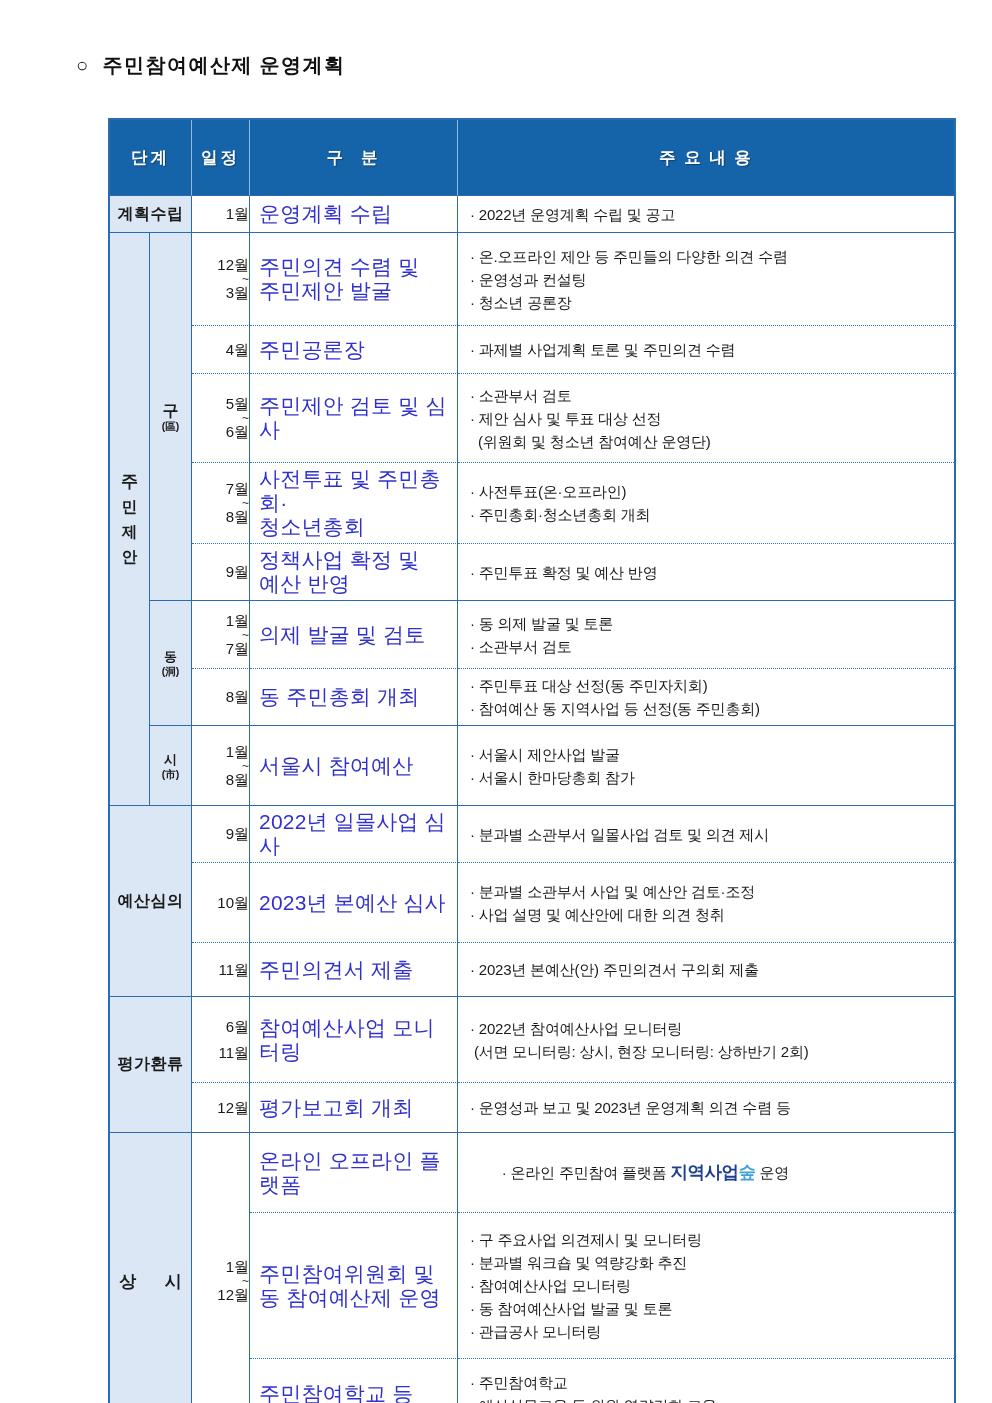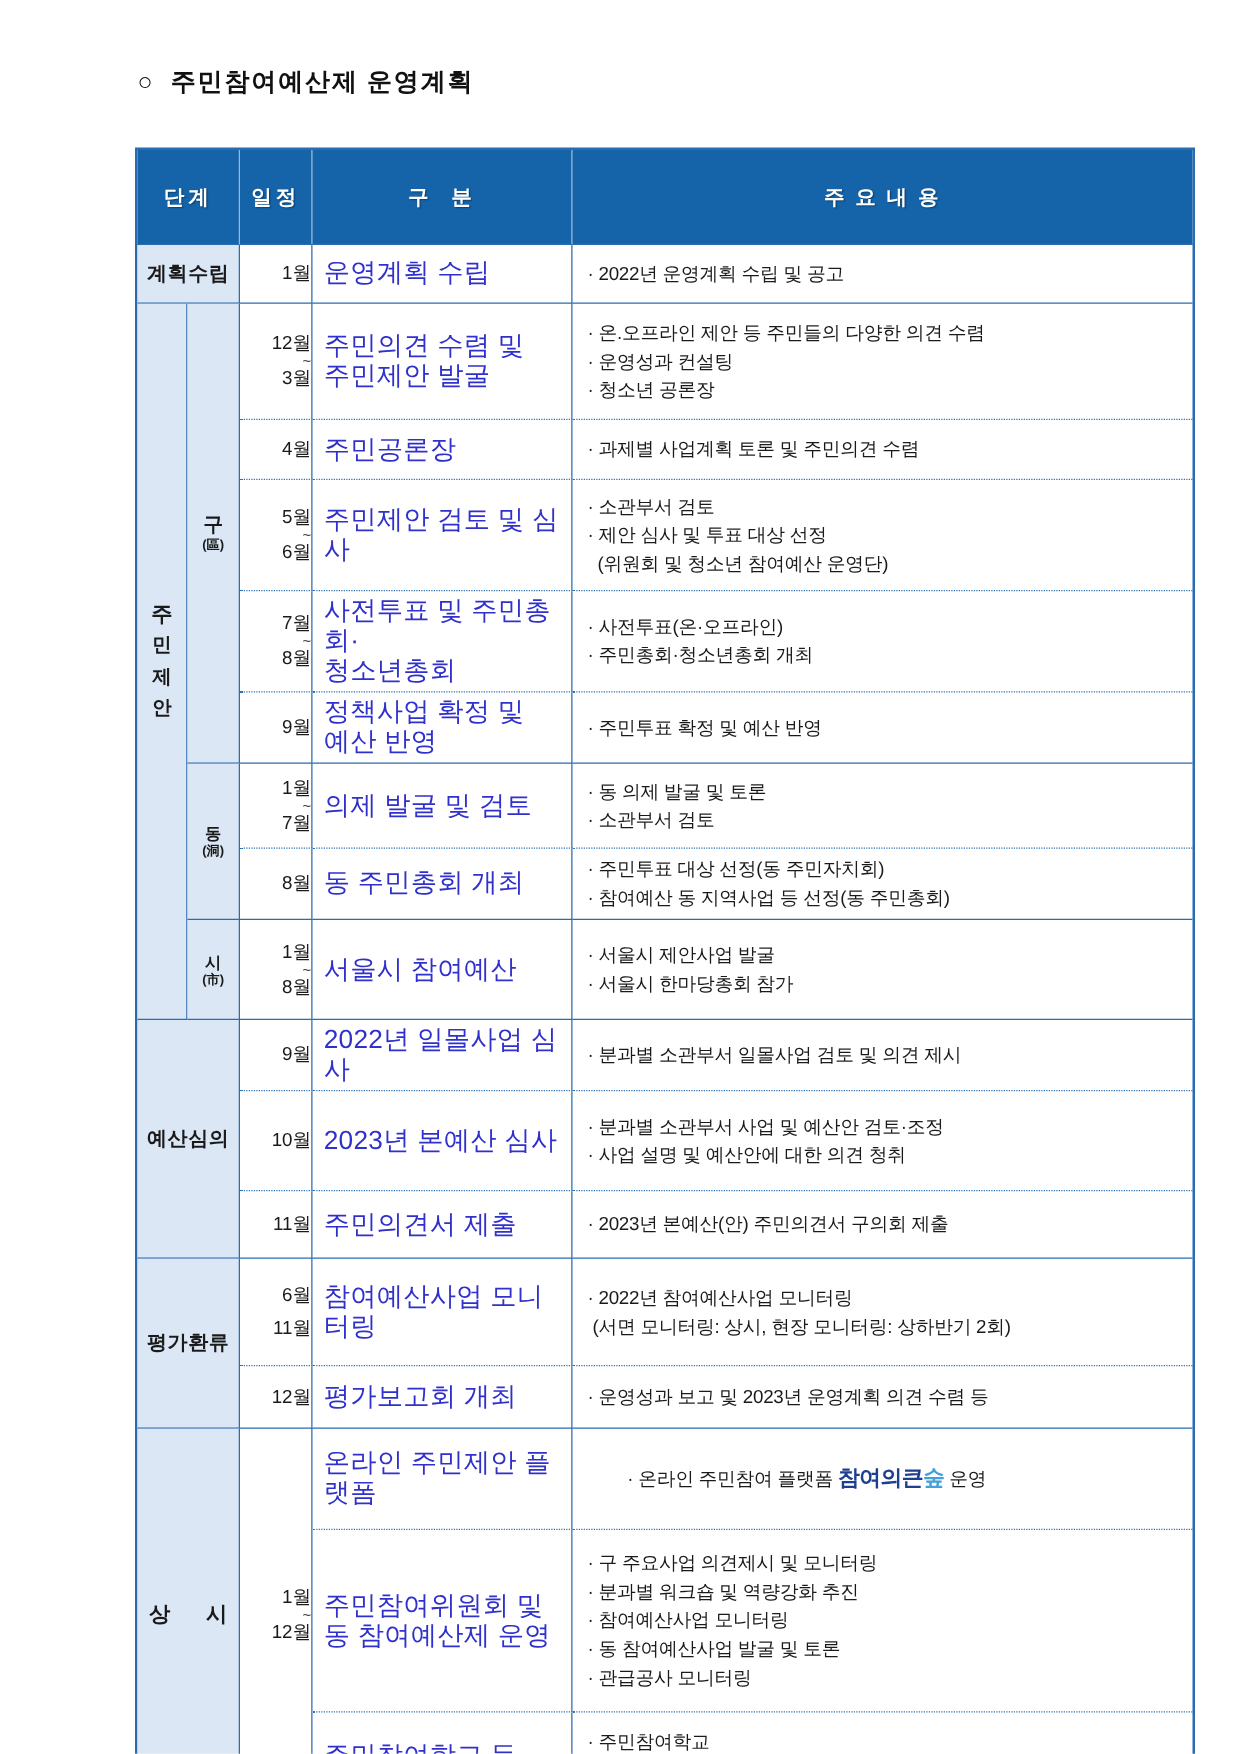--- a/index.html
+++ b/index.html
@@ -1,21 +1,21 @@
 <!DOCTYPE html>
 <html><head>
 <meta charset="utf-8">
 <style>
   html,body{margin:0;padding:0;}
   body{
     width:992px;height:1403px;background:#ffffff;position:relative;
     font-family:"Liberation Sans","DejaVu Sans",sans-serif;color:#1a1a1a;
   }
   .doc-title{
-    position:absolute;left:110px;top:52px;
+    position:absolute;left:76px;top:52px;
     font-family:"Liberation Serif","DejaVu Serif",serif;
     font-size:20px;font-weight:600;color:#111;letter-spacing:1.5px;white-space:pre;
   }
   table.main{
     position:absolute;left:108px;top:118px;width:844px;
     border-collapse:separate;border-spacing:0;table-layout:fixed;
     border:2px solid #2b6cb0;
   }
   th,td{padding:0;vertical-align:middle;}
   th{
@@ -46,21 +46,21 @@
 
   td.cat{color:#3030cc;padding:4px 4px 4px 9px;}
   .cln{font-size:21px;line-height:24px;letter-spacing:.2px;}
 
   .ln{font-size:15px;line-height:23px;white-space:pre-wrap;letter-spacing:-.2px;}
 
   .logo{font-weight:800;font-size:17.5px;letter-spacing:-.5px;}
   .logo .lm{color:#1e3f8f;}
   .logo .ll{color:#44a0d8;}
 
-  tr.h60{height:76px;}tr.h47{height:47px;}tr.h93{height:93px;}tr.h48{height:48px;}
+  tr.h60{height:76px;}tr.h47{height:37px;}tr.h93{height:93px;}tr.h48{height:48px;}
   tr.h89{height:89px;}tr.h71{height:71px;}tr.h55{height:55px;}tr.h68{height:68px;}
   tr.h57{height:57px;}tr.h80{height:80px;}tr.h53{height:53px;}tr.h54{height:54px;}
   tr.h86{height:86px;}tr.h50{height:50px;}tr.h64{height:64px;}tr.h146{height:146px;}
 </style>
 </head>
 <body>
 
 <div class="doc-title">○  주민참여예산제 운영계획</div>
 
 <table class="main">
@@ -286,25 +286,25 @@
   </tr>
 
   <tr class="h64">
     <td colspan="2" rowspan="3" class="stage sangsi">상 시</td>
     <td rowspan="3" class="month">
           <div class="mln">1월</div>
           <div class="mln tilde">~</div>
           <div class="mln">12월</div>
         </td>
     <td class="cat db">
-          <div class="cln">온라인 주민제안 플랫폼</div>
+          <div class="cln">온라인 오프라인 플랫폼</div>
         </td>
     <td class="content db">
       <div class="ln">
-        <span>· 온라인 주민참여 플랫폼 </span><span class="logo"><span class="lm">참여의큰</span><span class="ll">숲</span></span><span> 운영</span>
+        <span>· 온라인 주민참여 플랫폼 </span><span class="logo"><span class="lm">지역사업</span><span class="ll">숲</span></span><span> 운영</span>
       </div>
     </td>
   </tr>
   <tr class="h146">
     <td class="cat db">
           <div class="cln">주민참여위원회 및</div>
           <div class="cln">동 참여예산제 운영</div>
         </td>
     <td class="content db">
           <div class="ln">· 구 주요사업 의견제시 및 모니터링</div>

